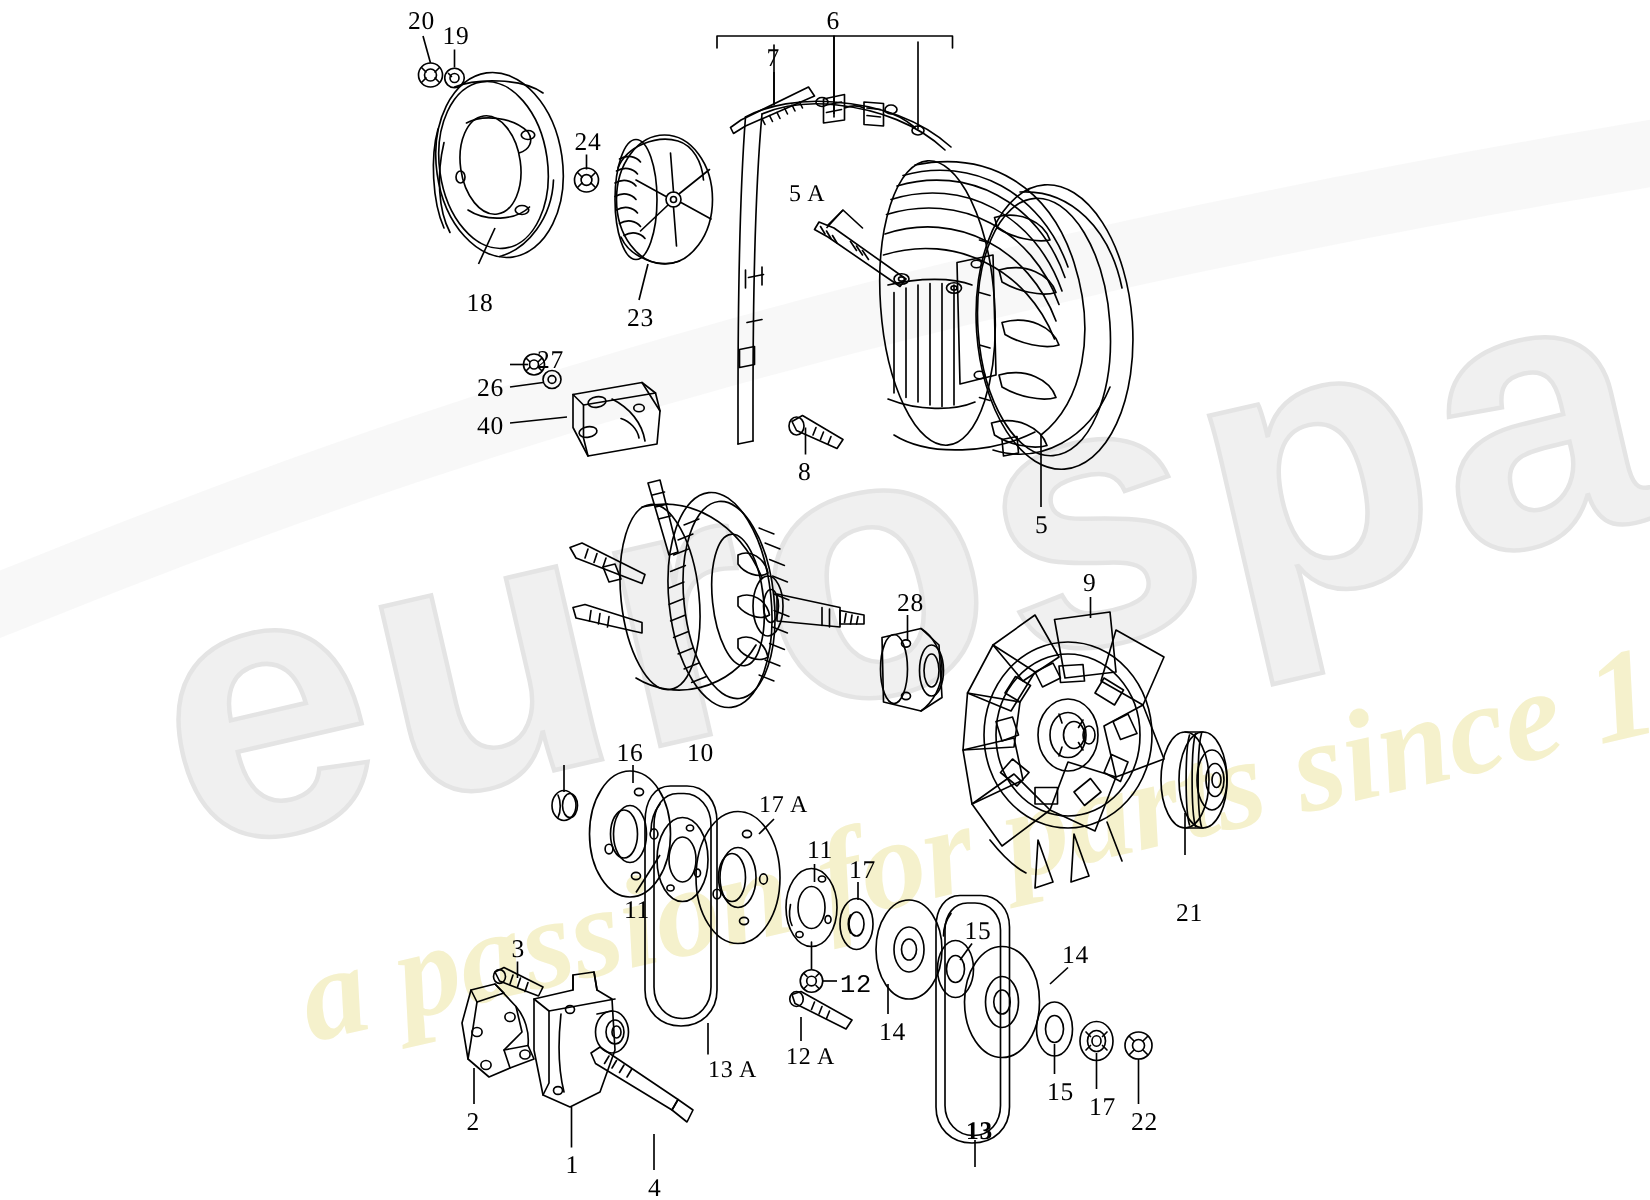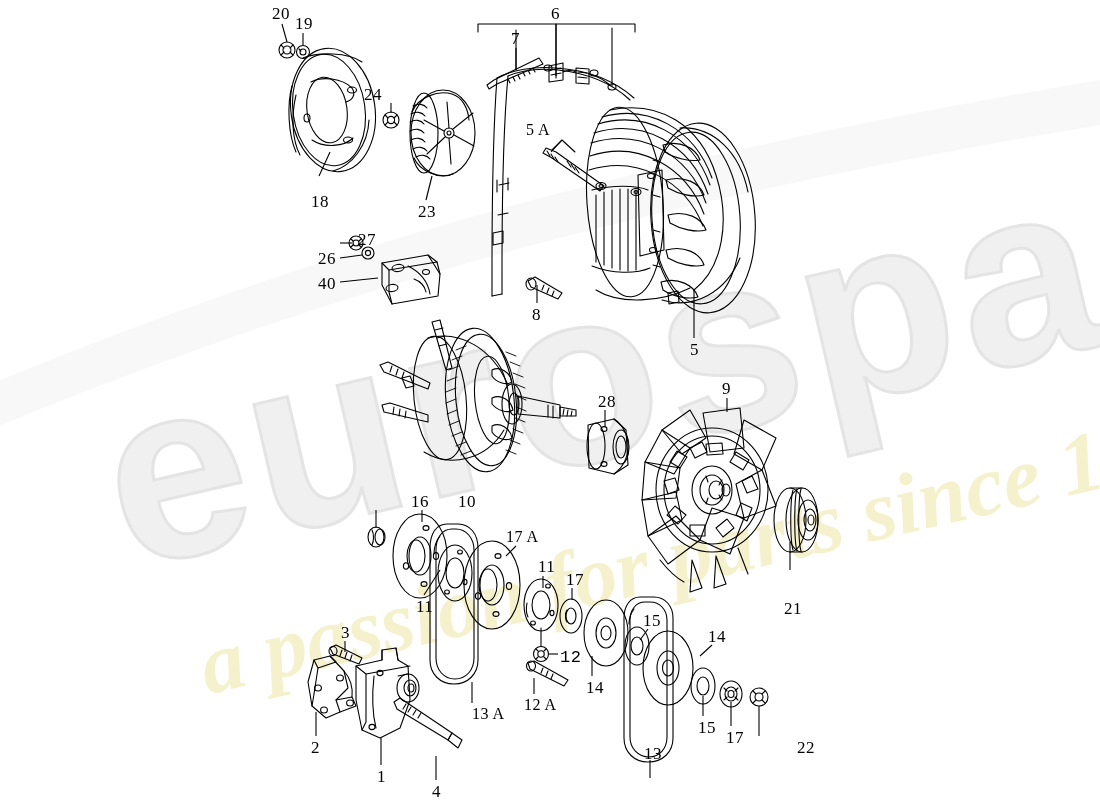--- a/index.html
+++ b/index.html
@@ -510,21 +510,21 @@
         <line x1="316" y1="736" x2="316" y2="712"></line>
         <line x1="381" y1="765" x2="381" y2="738"></line>
         <line x1="436" y1="780" x2="436" y2="756"></line>
       </g>
   </svg>
 
   <div id="labels">
       <div class="lbl" style="left: 272px; top: 4px; text-align: center;">20</div>
       <div class="lbl" style="left: 295px; top: 14px;">19</div>
       <div class="lbl" style="left: 311px; top: 192px;">18</div>
-      <div class="lbl" style="left: 364px; top: 85px; font-family: Liberation Serif, serif;">24</div>
+      <div class="lbl" style="left: 383px; top: 85px; font-family: Liberation Serif, serif;">24</div>
       <div class="lbl" style="left: 418px; top: 202px;">23</div>
       <div class="lbl" style="left: 551px; top: 4px;">6</div>
       <div class="lbl" style="left: 511px; top: 29px;">7</div>
       <div class="lbl sm" style="left: 526px; top: 121px;">5 A</div>
       <div class="lbl" style="left: 690px; top: 340px;">5</div>
       <div class="lbl" style="left: 318px; top: 230px; margin-left: 40px;">27</div>
       <div class="lbl" style="left: 318px; top: 249px;">26</div>
       <div class="lbl" style="left: 318px; top: 274px;">40</div>
       <div class="lbl" style="left: 532px; top: 305px;">8</div>
       <div class="lbl" style="left: 598px; top: 392px;">28</div>
@@ -537,21 +537,21 @@
       <div class="lbl" style="left: 538px; top: 557px;">11</div>
       <div class="lbl" style="left: 566px; top: 570px;">17</div>
       <div class="lbl" style="left: 560px; top: 648px; font-family: Liberation Mono, monospace;">12</div>
       <div class="lbl sm" style="left: 524px; top: 696px;">12 A</div>
       <div class="lbl sm" style="left: 462px; top: 705px; margin-left: 10px;">13 A</div>
       <div class="lbl" style="left: 586px; top: 678px;">14</div>
       <div class="lbl" style="left: 643px; top: 611px;">15</div>
       <div class="lbl" style="left: 708px; top: 627px;">14</div>
       <div class="lbl" style="left: 698px; top: 718px;">15</div>
       <div class="lbl" style="left: 726px; top: 728px;">17</div>
-      <div class="lbl" style="left: 797px; top: 738px; font-family: Liberation Serif, serif;">22</div>
-      <div class="lbl" style="left: 644px; top: 744px;">13</div>
+      <div class="lbl" style="left: 754px; top: 738px; font-family: Liberation Serif, serif;">22</div>
+      <div class="lbl" style="left: 644px; top: 744px; font-weight: bold;">13</div>
       <div class="lbl" style="left: 341px; top: 623px;">3</div>
       <div class="lbl" style="left: 311px; top: 738px;">2</div>
       <div class="lbl" style="left: 377px; top: 767px;">1</div>
       <div class="lbl" style="left: 432px; top: 782px;">4</div>
     </div>
 
 </div>
 
 </body></html>

